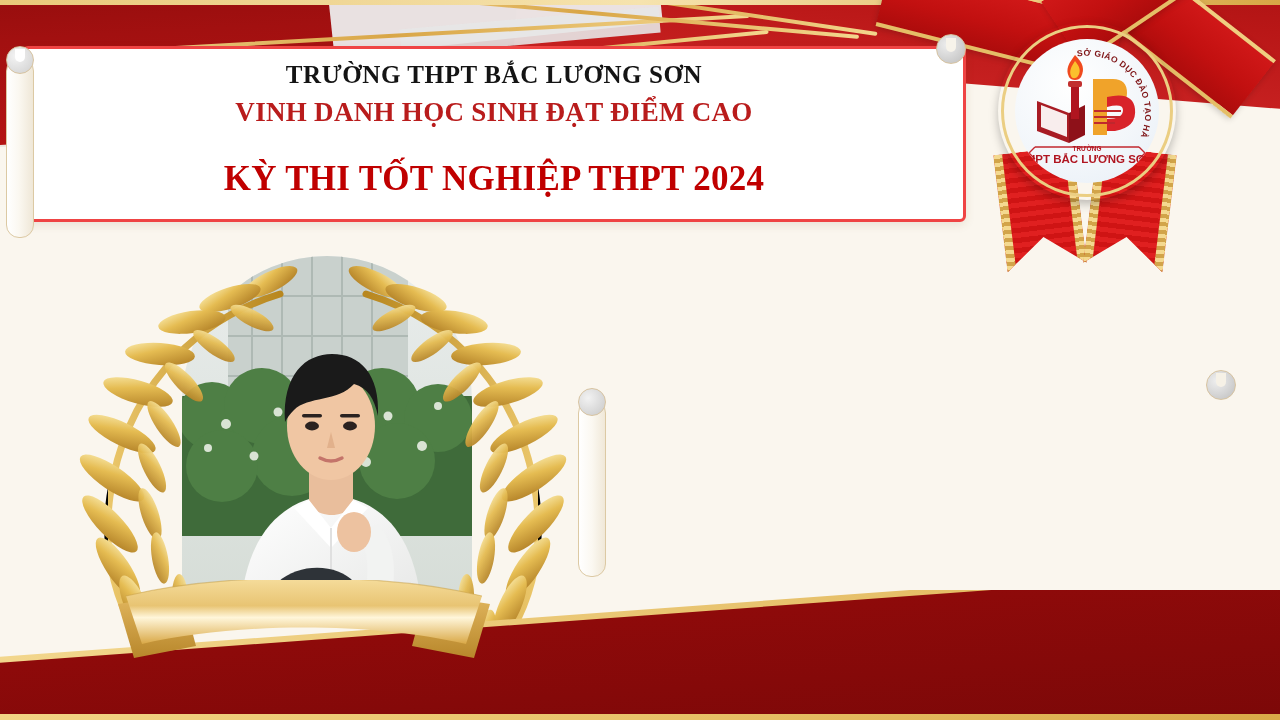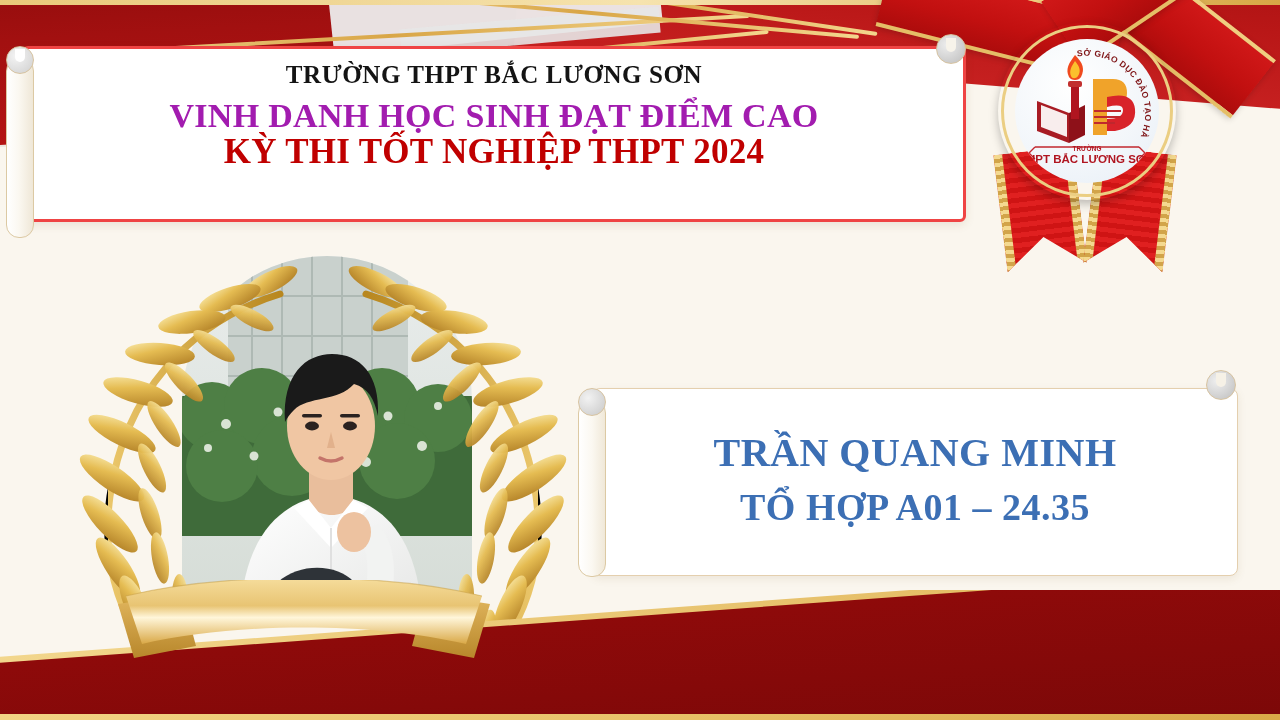--- a/index.html
+++ b/index.html
@@ -90,22 +90,22 @@
     background:radial-gradient(circle at 35% 35%,#F4F4F4,#CFCFCF);
     border:1px solid #D7C3A0;}
   .roll-cap:after{content:"";position:absolute;left:8px;top:2px;width:10px;height:13px;
     border-radius:0 0 10px 10px;background:#FFFFFF;}
   .ts-roll-l{left:6px;top:58px;height:178px;}
   .ts-cap-l{left:6px;top:46px;}
 
   .t-line1{position:absolute;left:0;right:0;top:12px;text-align:center;
     font-size:25px;font-weight:bold;color:#141414;letter-spacing:.6px;}
   .t-line2{position:absolute;left:0;right:0;top:48px;text-align:center;
-    font-size:34px;font-weight:bold;color:#a21caf;letter-spacing:.3px;}
-  .t-line3{position:absolute;left:0;right:0;top:83px;text-align:center;
+    font-size:27px;font-weight:bold;color:#b91c1c;letter-spacing:.3px;}
+  .t-line3{position:absolute;left:0;right:0;top:110px;text-align:center;
     font-size:35px;font-weight:bold;color:#C00000;letter-spacing:.3px;}
 
   
   .wreath-wrap{position:absolute;left:38px;top:246px;width:570px;height:420px;}
   .wreath-wrap svg{position:absolute;inset:0;width:100%;height:100%;}
   .photo{position:absolute;left:182px;top:256px;width:290px;height:360px;
     border-radius:145px 145px 0 0;overflow:hidden;}
   .photo svg{width:100%;height:100%;display:block;}
 
   
@@ -405,21 +405,17 @@
             <stop offset="100%" stop-color="#B8872B"></stop>
         </linearGradient>
       </defs>
       <path d="M14 24 L30 78 L92 66 L78 14 Z" fill="url(#gbf)"></path>
       <path d="M386 24 L370 78 L308 66 L322 14 Z" fill="url(#gbf)"></path>
       <path d="M22 16 C120 -8 280 -8 378 16 L362 64 C268 42 132 42 38 64 Z" fill="url(#gb)"></path>
       <path d="M22 16 C120 -8 280 -8 378 16" fill="none" stroke="#C59B3E" stroke-width="1.2" opacity=".5"></path>
     </svg>
   </div>
 
-  <div class="name-card">
-    <div class="n-line1">TRẦN QUANG MINH</div>
-    <div class="n-line2">TỔ HỢP A01 – 24.35</div>
-  </div>
   <div class="nc-roll-l"></div>
   <div class="nc-cap-l"></div>
   <div class="nc-cap-r"></div>
 
 </div>
 
 </body></html>

